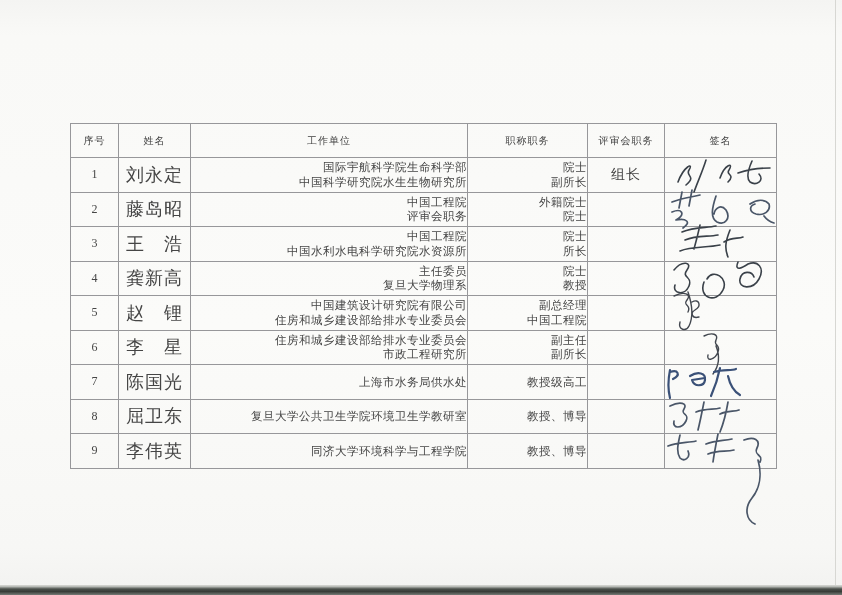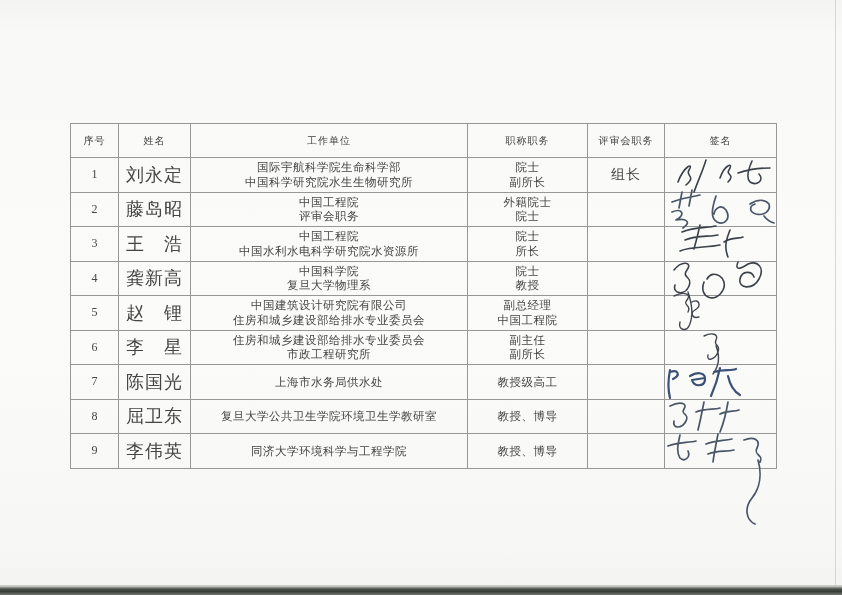--- a/index.html
+++ b/index.html
@@ -28,21 +28,21 @@
     padding:0;text-align:center;vertical-align:middle;
     font-weight:normal;color:#454545;overflow:visible;
   }
   .roster thead tr{height:34px;}
   .roster tbody tr{height:34.5px;}
   .roster th{font-size:10px;letter-spacing:1px;color:#3f3f3f;}
   .col-no{width:48px;} .col-name{width:72px;} .col-org{width:277px;}
   .col-title{width:120px;} .col-role{width:77px;} .col-sig{width:112px;}
   .cell-no{font-size:12px;}
   .cell-name{font-size:18px;letter-spacing:1px;}
-  .twoline div{font-size:11.5px;line-height:14.5px;letter-spacing:0.5px;}
+  .twoline div{font-size:11.5px;line-height:14.5px;letter-spacing:0.5px;text-align:right;}
   .cell-role{font-size:14px;letter-spacing:1px;}
   
   .sig{position:absolute;pointer-events:none;}
   .sig path{fill:none;stroke-linecap:round;stroke-linejoin:round;}
   .ink-dark  path{stroke:#3a4149;stroke-width:1.6;}
   .ink-slate path{stroke:#4a5668;stroke-width:1.7;}
   .ink-blue  path{stroke:#3b5178;stroke-width:2.2;}
   .ink-thin  path{stroke:#42474f;stroke-width:1.4;}
 </style>
 </head>
@@ -110,21 +110,21 @@
             <div>院士</div>
             <div>所长</div>
           </td>
         <td class="cell-role"></td>
         <td></td>
       </tr>
       <tr>
         <td class="cell-no">4</td>
         <td class="cell-name">龚新高</td>
         <td class="twoline">
-            <div>中国科学院</div>
+            <div>主任委员</div>
             <div>复旦大学物理系</div>
           </td>
         <td class="twoline">
             <div>院士</div>
             <div>教授</div>
           </td>
         <td class="cell-role"></td>
         <td></td>
       </tr>
       <tr>

